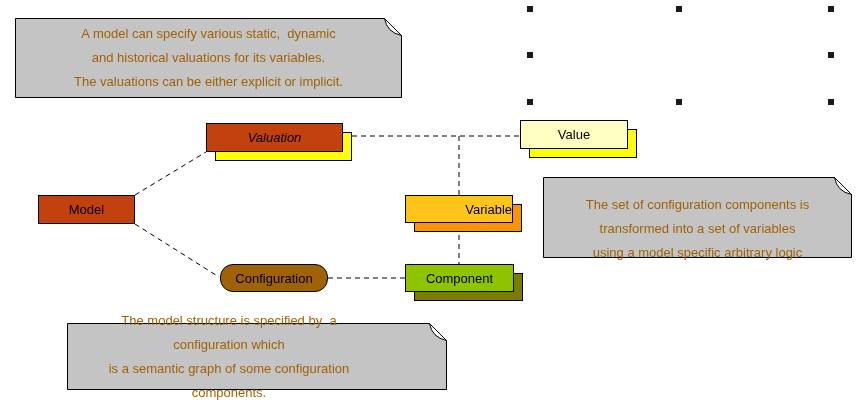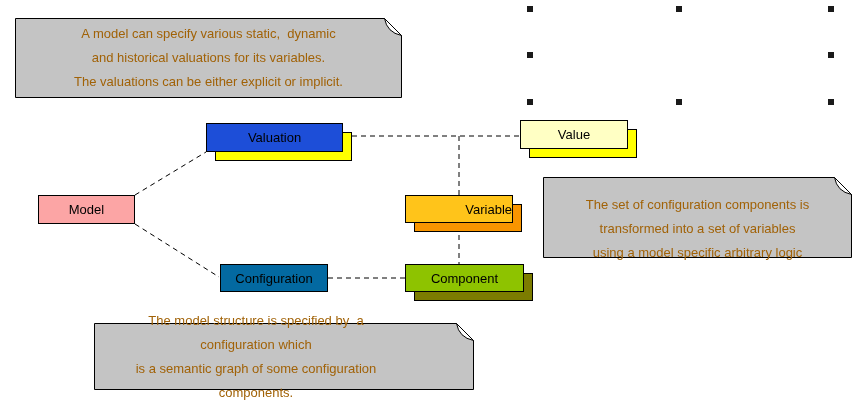--- a/index.html
+++ b/index.html
@@ -103,62 +103,62 @@
   <div class="note" style="left:543px; top:177px; width:309px; height:103px">
     <svg width="309" height="81">
       <polygon points="0.5,0.5 291.5,0.5 308.5,17.5 308.5,80.5 0.5,80.5" stroke="#000" fill="#c4c4c4"></polygon>
       <path d="M291.5,0.5 L308.5,17.5 Q294,14.5 291.5,0.5 Z" fill="#ffffff" stroke="#000"></path>
     </svg>
     <div class="note-text">The set of configuration components is
 transformed into a set of variables
 using a model specific arbitrary logic</div>
   </div>
 
-  <div class="note" style="left:94px; top:323px; width:324px; height:67px">
+  <div class="note" style="left:67px; top:323px; width:324px; height:67px">
     <svg width="380" height="67">
       <polygon points="0.5,0.5 362.5,0.5 379.5,17.5 379.5,66.5 0.5,66.5" stroke="#000" fill="#c4c4c4"></polygon>
       <path d="M362.5,0.5 L379.5,17.5 Q365,14.5 362.5,0.5 Z" fill="#ffffff" stroke="#000"></path>
     </svg>
     <div class="note-text">The model structure is specified by  a configuration which
 is a semantic graph of some configuration components.</div>
   </div>
 
   <div class="node" style="left:206px; top:123px; width:137px; height:29px">
     <div class="node-shadow" style="background-color: rgb(255, 255, 0);"></div>
-    <div class="node-face" style="background-color: #1d4ed8;">
+    <div class="node-face" style="background-color: #c2410c; font-style: italic;">
       <span class="node-label">Valuation</span>
     </div>
   </div>
 
   <div class="node" style="left:520px; top:120px; width:108px; height:29px">
     <div class="node-shadow" style="background-color: rgb(255, 255, 0);"></div>
     <div class="node-face" style="background-color: rgb(255, 255, 196);">
       <span class="node-label">Value</span>
     </div>
   </div>
 
   <div class="node" style="left:15px; top:195px; width:120px; height:29px">
-    <div class="node-face" style="background-color: #fca5a5; margin-left: 23px;">
+    <div class="node-face" style="background-color: #c2410c; margin-left: 23px;">
       <span class="node-label">Model</span>
     </div>
   </div>
 
   <div class="node" style="left:405px; top:195px; width:108px; height:28px">
     <div class="node-shadow" style="background-color: rgb(248, 149, 0);"></div>
     <div class="node-face" style="background-color: rgb(255, 196, 26); justify-content: flex-end;">
       <span class="node-label">Variable</span>
     </div>
   </div>
 
   <div class="node" style="left:220px; top:264px; width:108px; height:28px">
-    <div class="node-face" style="background-color: #0369a1;">
+    <div class="node-face" style="background-color: #a16207; border-radius: 13px;">
       <span class="node-label">Configuration</span>
     </div>
   </div>
 
-  <div class="node" style="left:405px; top:264px; width:119px; height:28px">
+  <div class="node" style="left:405px; top:264px; width:109px; height:28px">
     <div class="node-shadow" style="background-color: rgb(124, 124, 0);"></div>
     <div class="node-face" style="background-color: rgb(142, 195, 0);">
       <span class="node-label">Component</span>
     </div>
   </div>
 
 </div>
 
 </body></html>

